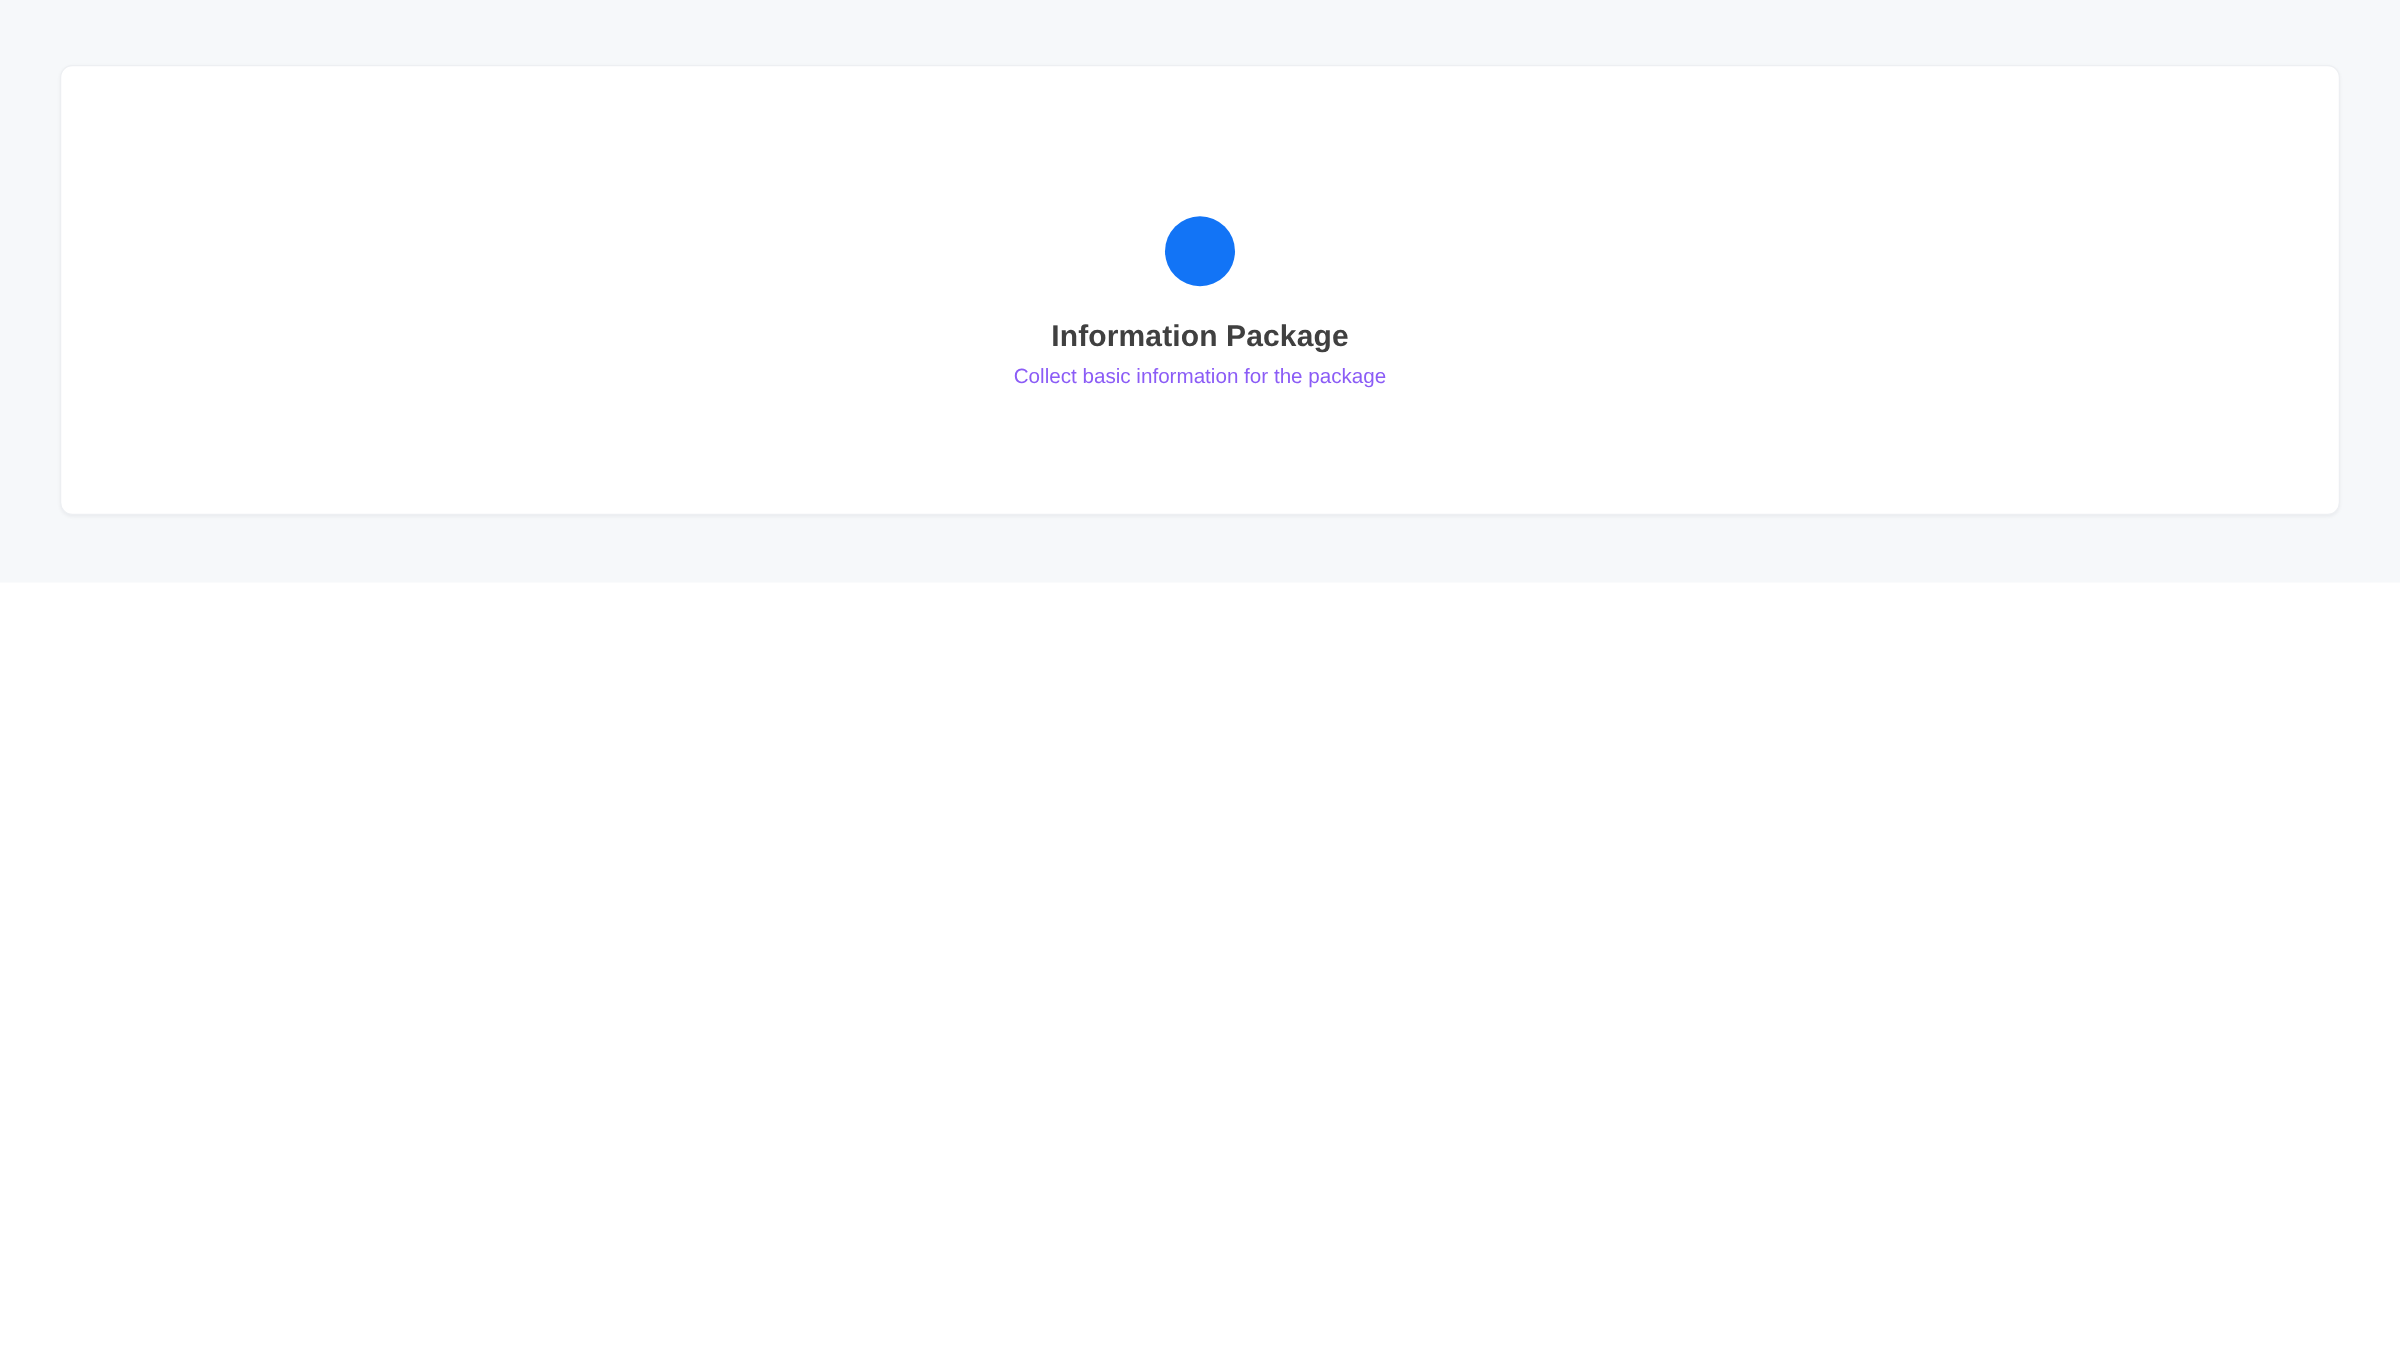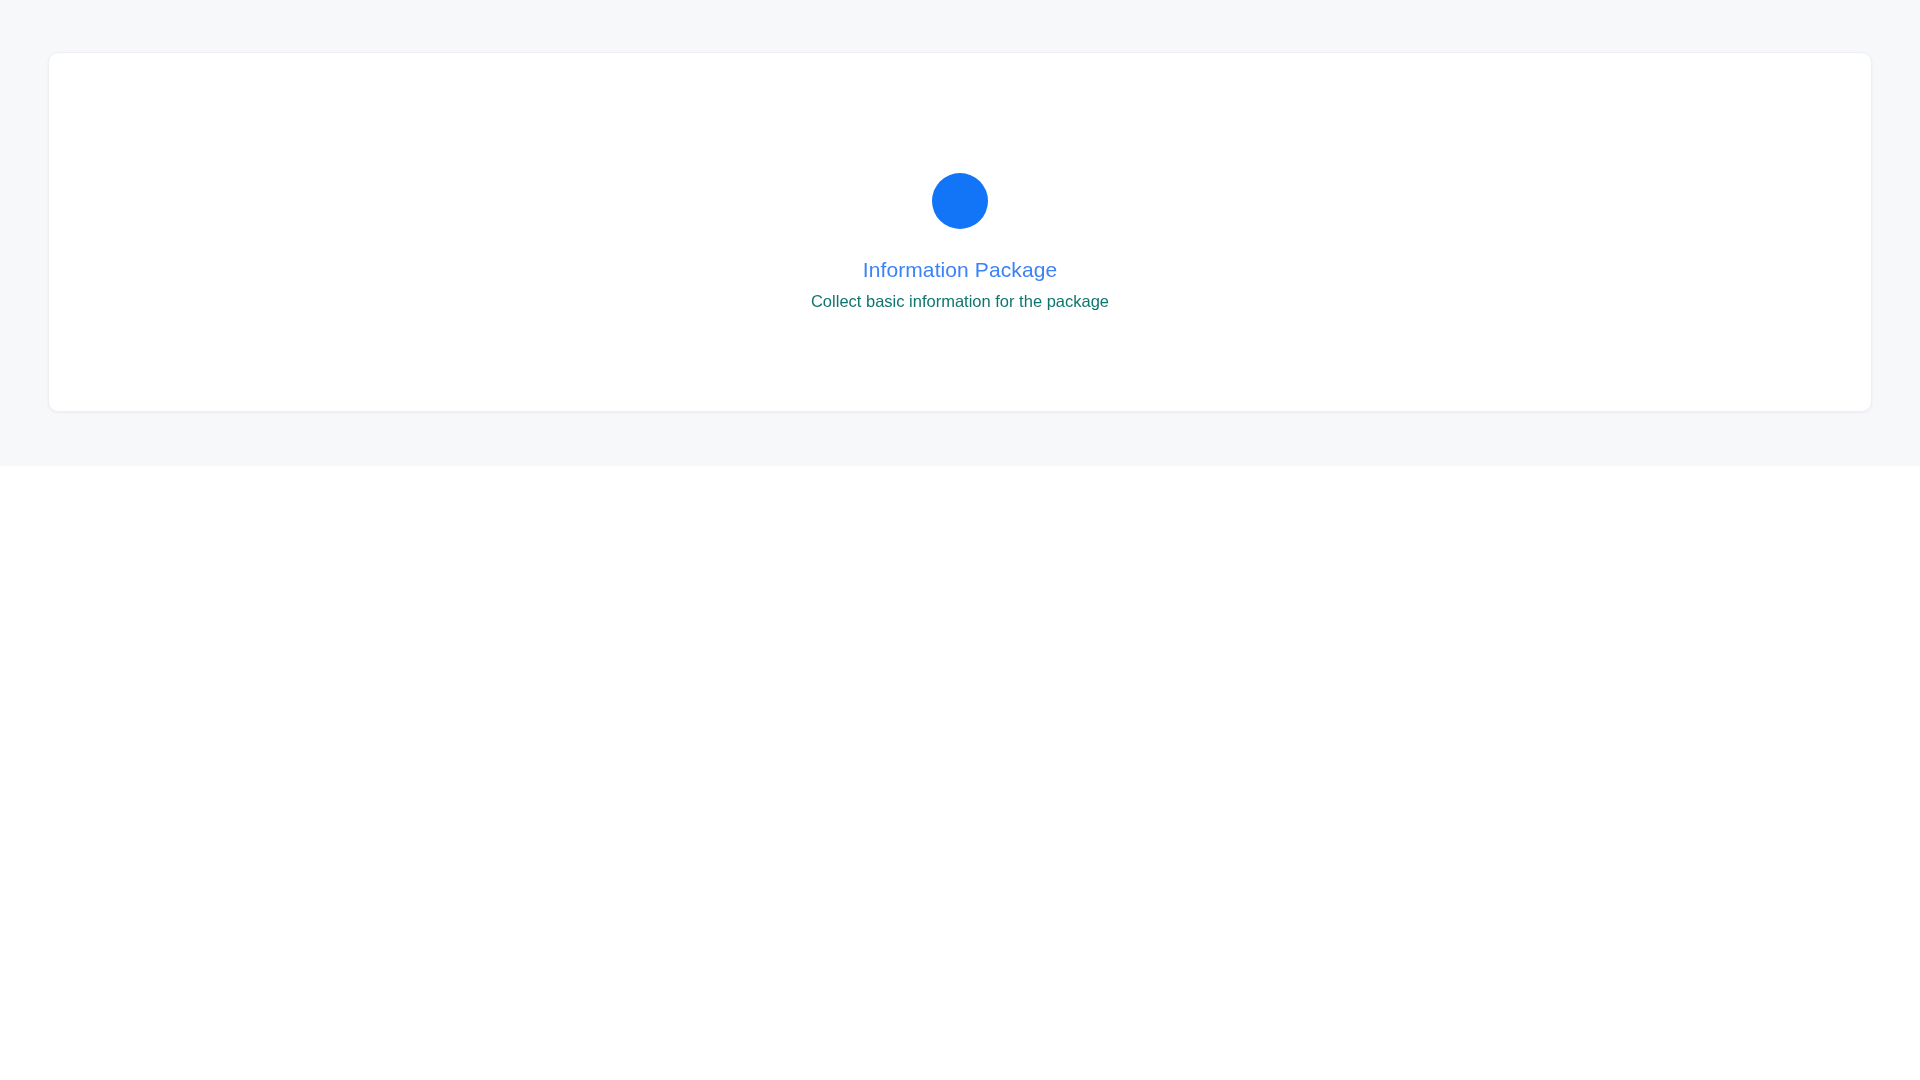--- a/index.html
+++ b/index.html
@@ -99,35 +99,35 @@
   }
 
   .step-marker-glyph {
     font-size: 0;
     line-height: 0;
     color: transparent;
   }
 
   .step-title {
     margin-top: 29px;
-    font-size: 21px;
-    font-weight: 400;
+    font-size: 24px;
+    font-weight: 700;
     line-height: 24px;
-    color: #3b82f6;
+    color: #404040;
     letter-spacing: 0.1px;
     text-align: center;
     white-space: nowrap;
   }
 
   .step-subtitle {
     margin-top: 9px;
     font-size: 16.5px;
     font-weight: 400;
     line-height: 21px;
-    color: #0f766e;
+    color: #8b5cf6;
     text-align: center;
     white-space: nowrap;
   }
 </style>
 </head>
 <body>
 
 <div id="page-root">
 
   <div class="page-canvas"></div>

